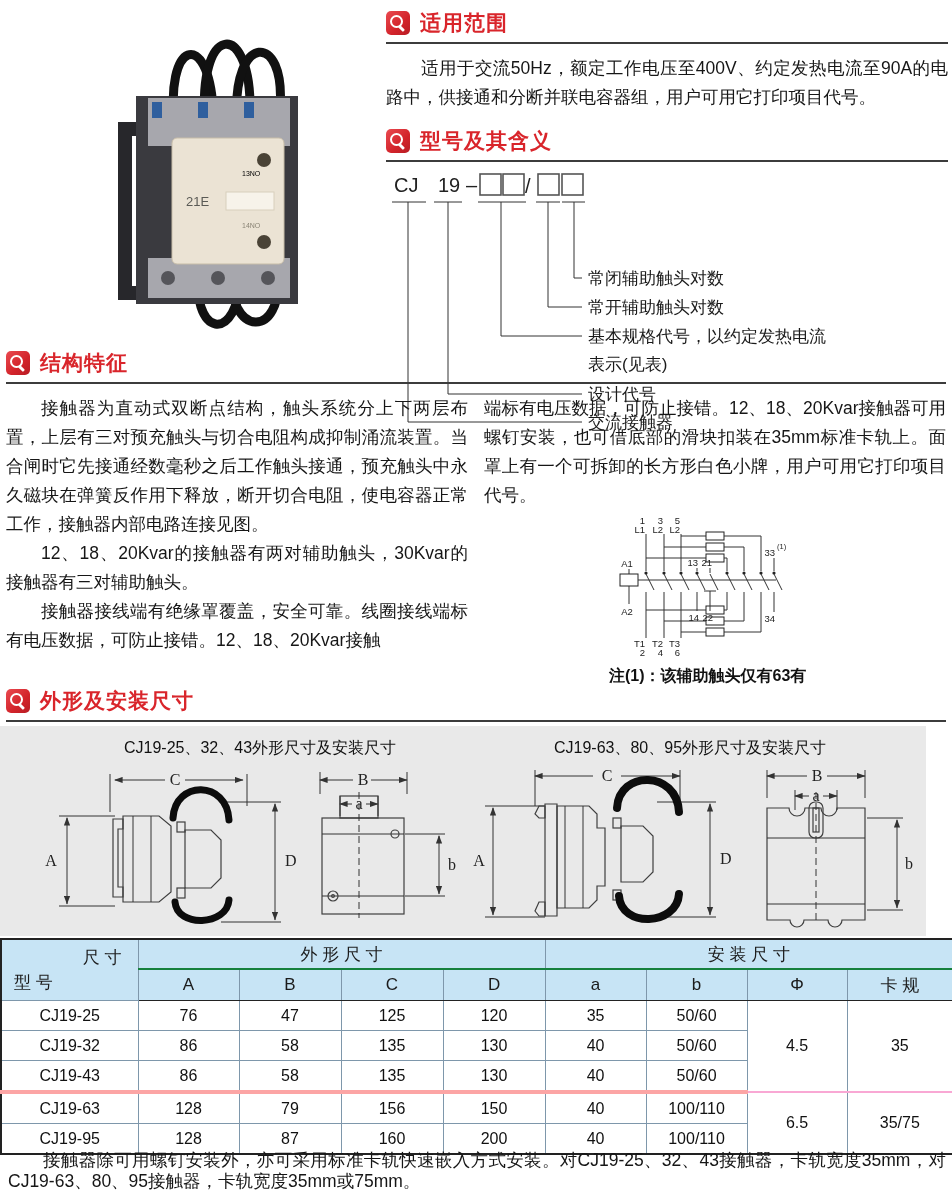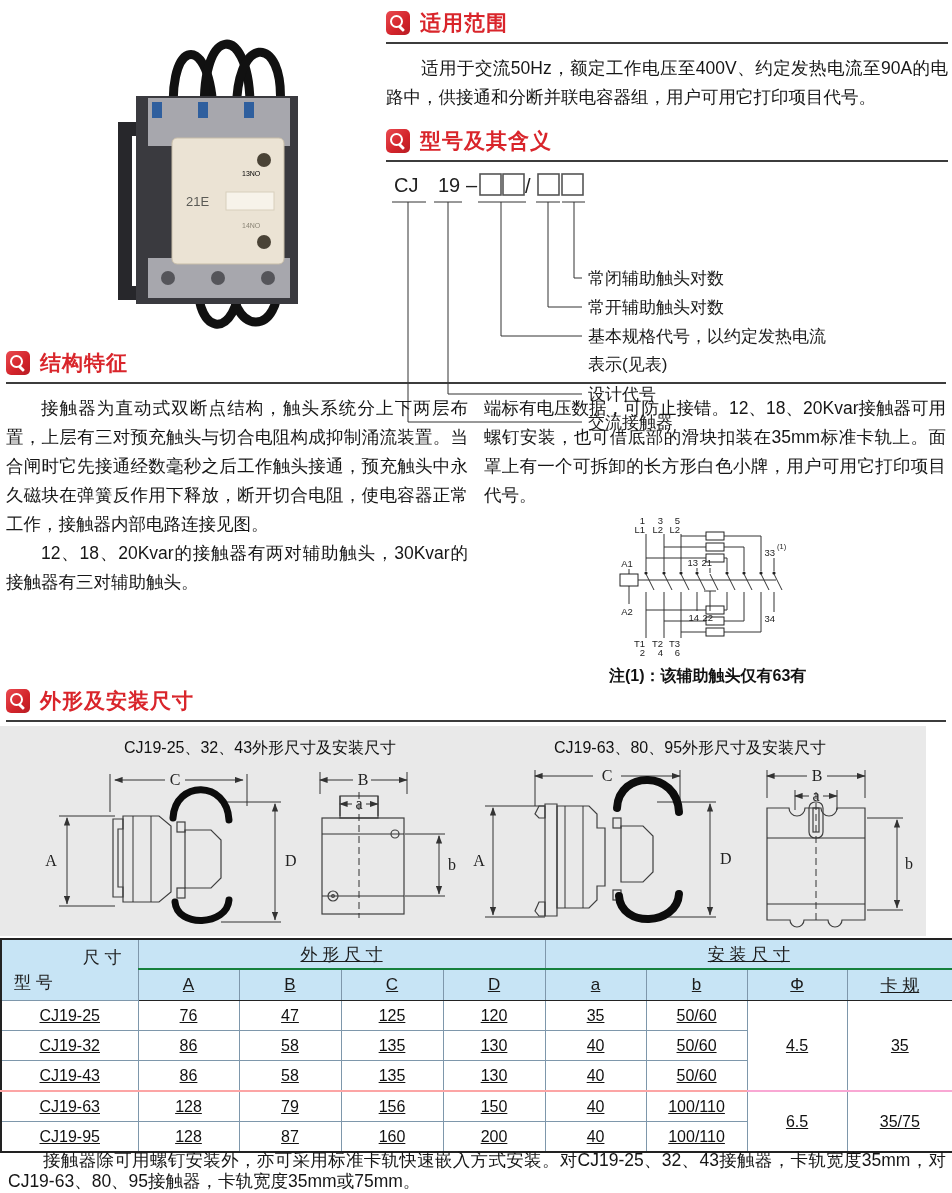--- a/index.html
+++ b/index.html
@@ -30,27 +30,27 @@
   .draw-title.lt{left:60px;} .draw-title.rt{left:490px;}
   svg text{font-family:"Liberation Sans",sans-serif;}
   .dimletter{font-family:"Liberation Serif",serif;font-size:16px;fill:#222;}
   .cirtext{font-size:9.5px;fill:#222;}
   .cirsup{font-size:7.5px;fill:#222;}
   .mdl-big{font-size:20px;fill:#222;}
   .mdl-label{font-size:17px;fill:#1a1a1a;}
   line,polyline,path.ln{stroke:#333;stroke-width:1;fill:none;}
   
   .dim-table{position:absolute;left:0;top:938px;width:952px;border-collapse:collapse;table-layout:fixed;}
-  .dim-table td{border:1px solid #7e97ab;text-align:center;vertical-align:middle;padding:0;text-decoration:underline;}
+  .dim-table td{border:1px solid #7e97ab;text-align:center;vertical-align:middle;padding:0;}
   .dim-table{border:2px solid #222;}
   tr.h1 td{height:28px;background:#c7e4f5;font-size:17px;}
   tr.h1 td.grp{border-bottom:2px solid #15803d;}
   tr.h2 td{height:30px;background:#c7e4f5;font-size:17px;border-bottom:1.5px solid #222;}
   tr.dr td{height:29px;background:#fff;font-size:16px;color:#111;margin-top:19px;}
-  tr.gsep td{border-bottom:2px solid #fca5a5;}
+  tr.gsep td{border-bottom:4px solid #fca5a5;}
   td.gsep-cell{border-bottom:2px solid #f9a8d4;}
   td.corner{position:relative;background:#c7e4f5;
     background-image:linear-gradient(to bottom right,rgba(0,0,0,0) 49.4%,#5d7a91 49.4%,#5d7a91 50.6%,rgba(0,0,0,0) 50.6%);}
   .corner-top{position:absolute;right:16px;top:6px;font-size:17px;}
   .corner-bot{position:absolute;left:12px;bottom:6px;font-size:17px;}
   .footer-p{position:absolute;left:8px;top:1150px;width:938px;margin:0;
             font-size:17.5px;line-height:21px;text-align:justify;text-indent:2em;color:#161616;}
 </style>
 </head>
 <body>
@@ -150,20 +150,21 @@
   <div class="s3">
     <div class="sec-head">
       <span class="sec-icon"></span>
       <span class="sec-title">结构特征</span>
     </div>
     <div class="sec-rule"></div>
     <div class="s3-cols">
       <div class="s3-col">
         <p class="para ind">接触器为直动式双断点结构，触头系统分上下两层布置，上层有三对预充触头与切合电阻构成抑制涌流装置。当合闸时它先接通经数毫秒之后工作触头接通，预充触头中永久磁块在弹簧反作用下释放，断开切合电阻，使电容器正常工作，接触器内部电路连接见图。</p>
         <p class="para ind">12、18、20Kvar的接触器有两对辅助触头，30Kvar的接触器有三对辅助触头。</p>
+        <p class="para ind">接触器接线端有绝缘罩覆盖，安全可靠。线圈接线端标有电压数据，可防止接错。12、18、20Kvar接触</p>
       </div>
       <div class="s3-col">
         <p class="para">端标有电压数据，可防止接错。12、18、20Kvar接触器可用螺钉安装，也可借底部的滑块扣装在35mm标准卡轨上。面罩上有一个可拆卸的长方形白色小牌，用户可用它打印项目代号。</p>
         <div class="circuit-wrap">
           <svg width="200" height="140" viewBox="0 0 200 140">
             <g class="cir" stroke="#222" stroke-width="1" fill="none">
 
               <line x1="52" y1="18" x2="52" y2="55"></line>
                 <line x1="70" y1="18" x2="70" y2="55"></line>
                 <line x1="87" y1="18" x2="87" y2="55"></line>

